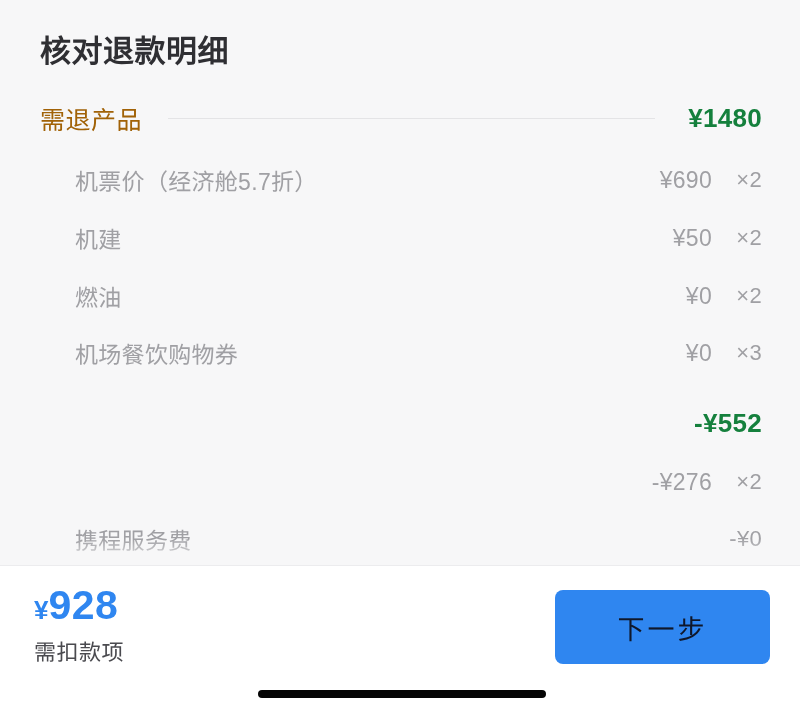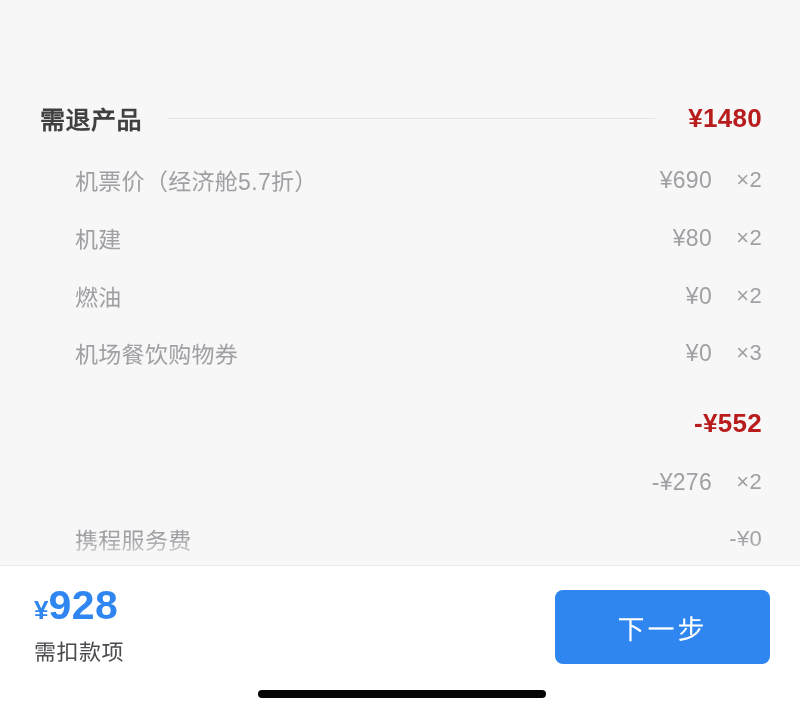--- a/index.html
+++ b/index.html
@@ -73,29 +73,29 @@
   .row .qty {
     position: absolute;
     right: 38px;
     text-align: right;
     white-space: nowrap;
   }
 
   
   .row.section .label {
     font-size: 25px;
-    font-weight: bold;
-    color: #404040;
+    font-weight: normal;
+    color: #a16207;
     letter-spacing: 0.5px;
     text-align: center;
   }
   .row.section .amount {
     font-size: 26px;
     font-weight: bold;
-    color: #b91c1c;
+    color: #15803d;
     right: 38px;
     letter-spacing: 0.3px;
   }
 
   
   .row .rule {
     position: absolute;
     left: 168px;
     right: 145px;
     top: 50%;
@@ -178,21 +178,21 @@
 
   .primary-button {
     position: absolute;
     left: 555px;
     top: 590px;
     width: 215px;
     height: 74px;
     background: #2f86f0;
     border: none;
     border-radius: 8px;
-    color: #ffffff;
+    color: #0f172a;
     font-size: 27px;
     font-family: "Liberation Sans", "DejaVu Sans", sans-serif;
     letter-spacing: 3px;
     cursor: pointer;
     display: flex;
     align-items: center;
     justify-content: center;
   }
 
   .home-indicator {
@@ -205,36 +205,37 @@
     border-radius: 5px;
   }
 </style>
 </head>
 <body>
 
 <div class="screen">
 
   <div class="content">
 
+    <div class="page-title">核对退款明细</div>
 
     <div class="row section" style="top:98px;">
       <span class="label">需退产品</span>
       <span class="rule"></span>
       <span class="amount">¥1480</span>
     </div>
 
     <div class="row detail" style="top:160px;">
       <span class="label">机票价（经济舱5.7折）</span>
       <span class="amount">¥690</span>
       <span class="qty">×2</span>
     </div>
 
     <div class="row detail" style="top:218px;text-decoration:underline;">
       <span class="label">机建</span>
-      <span class="amount">¥80</span>
+      <span class="amount">¥50</span>
       <span class="qty">×2</span>
     </div>
 
     <div class="row detail" style="top:276px;">
       <span class="label">燃油</span>
       <span class="amount">¥0</span>
       <span class="qty">×2</span>
     </div>
 
     <div class="row detail" style="top:333px;">

